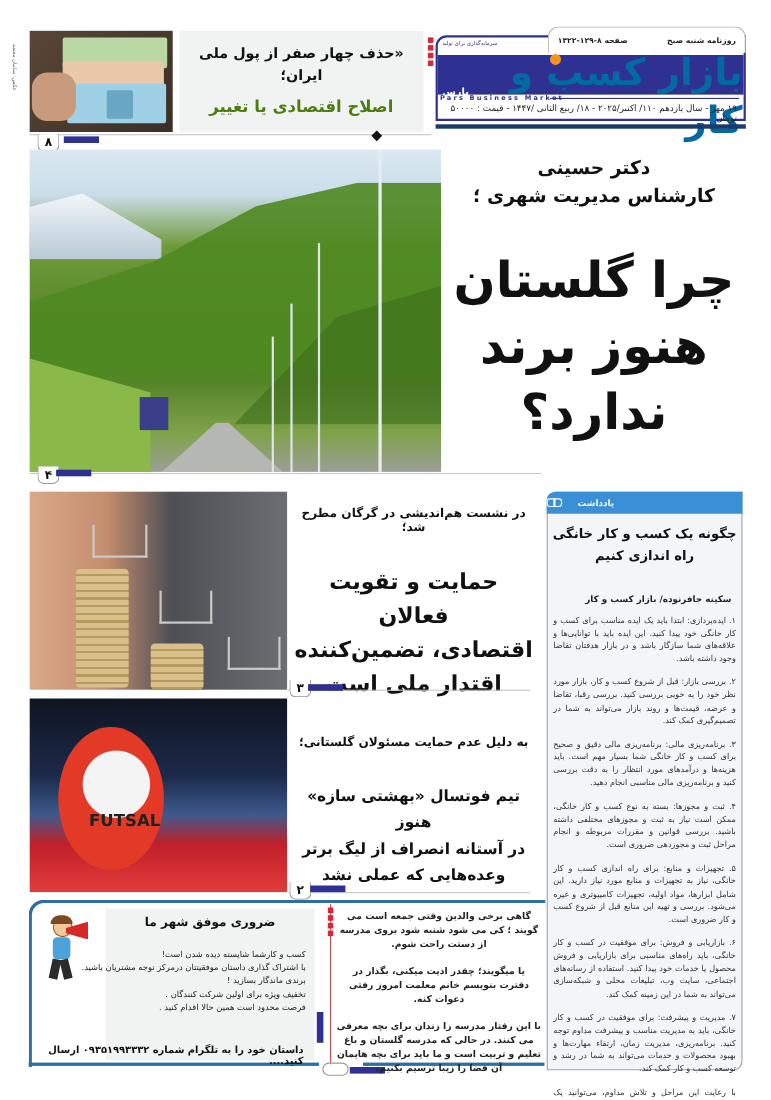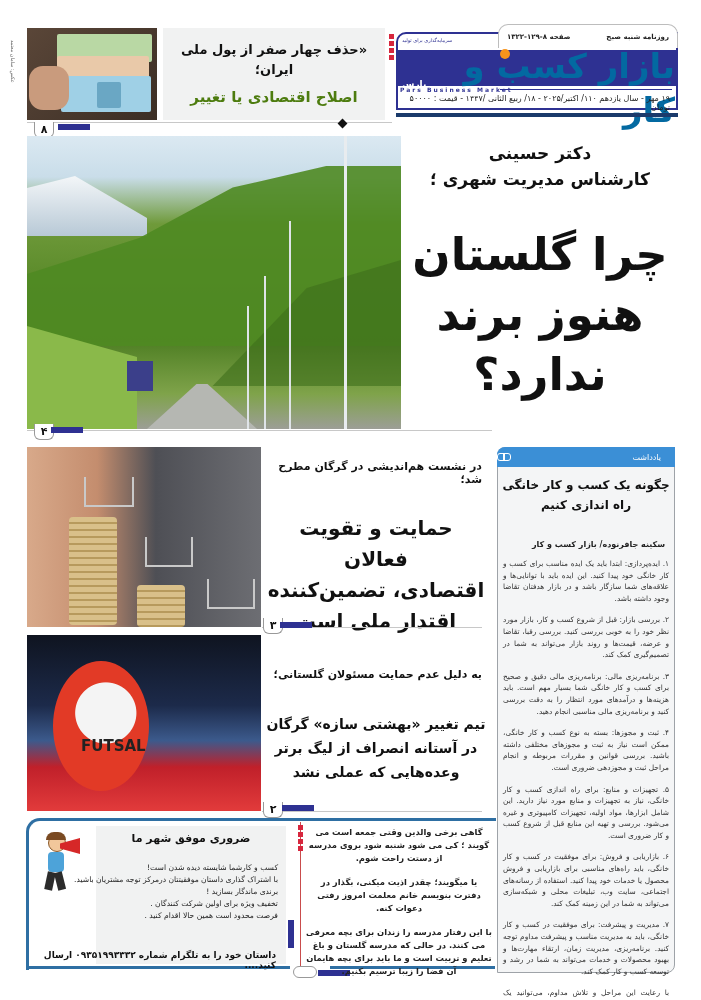--- a/index.html
+++ b/index.html
@@ -65,31 +65,31 @@
   
   .hero-img {
     left: 27px; top: 136px; width: 374px; height: 293px; overflow: hidden;
     background: linear-gradient(180deg, #dbe9f2 0%, #c9dde9 14%, #6f9a3a 30%, #5a8a2a 50%, #4f7f24 70%, #7fa34a 88%, #9c9e96 100%);
   }
   .hero-title-kicker { left: 405px; top: 140px; width: 270px; font-size: 17px; font-weight: bold; color: #111; line-height: 26px; }
   .hero-title { left: 405px; top: 225px; width: 270px; font-size: 45px; font-weight: 900; color: #111; line-height: 60px; }
 
   
   .story-img { overflow: hidden; }
-  .story-kicker { font-size: 11px; font-weight: bold; color: #111; direction: rtl; text-align: right; }
+  .story-kicker { font-size: 11px; font-weight: bold; color: #111; direction: rtl; text-align: center; }
   .story-title { font-size: 20px; font-weight: 900; color: #111; line-height: 31px; direction: rtl; text-align: center; }
 
   
   .note-box {
     left: 497px; top: 447px; width: 178px; height: 526px;
     border: 1px solid #9ea3a8; border-radius: 8px 0 8px 0; background: #f4f5f6;
   }
   .note-head {
     left: 497px; top: 447px; width: 178px; height: 20px; background: #3b8fd6; border-radius: 8px 0 0 0;
-    display: flex; justify-content: space-between; align-items: center; gap: 14px; padding-right: 14px;
+    display: flex; justify-content: flex-start; align-items: center; gap: 14px; padding-right: 14px; font-weight: bold;
   }
   .note-head-label { color: #fff; font-size: 8px; direction: rtl; }
   .note-head-icon { width: 14px; height: 8px; border: 1.5px solid #fff; border-radius: 3px; position: relative; }
   .note-head-icon::after { content: ""; position: absolute; left: 5px; top: -1px; width: 1.5px; height: 8px; background: #fff; }
   .note-title { left: 499px; top: 475px; width: 174px; font-size: 12px; font-weight: bold; color: #111; line-height: 20px; }
   .note-author { left: 499px; top: 540px; width: 166px; font-size: 8px; font-weight: bold; color: #222; text-align: right; direction: rtl; }
   .note-body { left: 503px; top: 558px; width: 166px; }
   .note-p { font-size: 7.4px; line-height: 11.6px; color: #333; direction: rtl; text-align: justify; margin-bottom: 10px; }
 
   
@@ -193,21 +193,21 @@
 <div class="abs page-rule" style="left:262px;top:627px;width:220px;"></div>
 <div class="abs pg-tag" style="left:263px;top:618px;">۳</div>
 <div class="abs mini-logo" style="left:280px;top:622px;"></div>
 
 <div class="abs story-img" style="left:27px;top:635px;width:234px;height:176px;background:linear-gradient(180deg,#0f1420 0%,#1c2a4a 40%,#3c5a8c 60%,#c0202a 75%,#e23b3b 100%);">
   <div class="abs" style="left:26px;top:26px;width:96px;height:130px;border-radius:50%;background:radial-gradient(circle at 55% 40%,#f4f4f4 0 32%,#e23a26 33% 100%);"></div>
   <div class="abs" style="left:54px;top:86px;font-size:15px;font-weight:bold;color:#222;margin-top:16px;">FUTSAL</div>
 </div>
 <div class="abs story-kicker" style="left:270px;top:668px;width:212px;">به دلیل عدم حمایت مسئولان گلستانی؛</div>
 <div class="abs story-title" style="left:262px;top:712px;width:228px;font-size:14px;line-height:24px;">
-  <div>تیم تغییر «بهشتی سازه» گرگان</div>
+  <div>تیم فوتسال «بهشتی سازه» هنوز</div>
   <div>در آستانه انصراف از لیگ برتر</div>
   <div>وعده‌هایی که عملی نشد</div>
 </div>
 <div class="abs page-rule" style="left:262px;top:811px;width:220px;"></div>
 <div class="abs pg-tag" style="left:263px;top:802px;">۲</div>
 <div class="abs mini-logo" style="left:282px;top:805px;"></div>
 
 <div class="abs note-box"></div>
 <div class="abs note-head">
   <span class="note-head-icon"></span>

